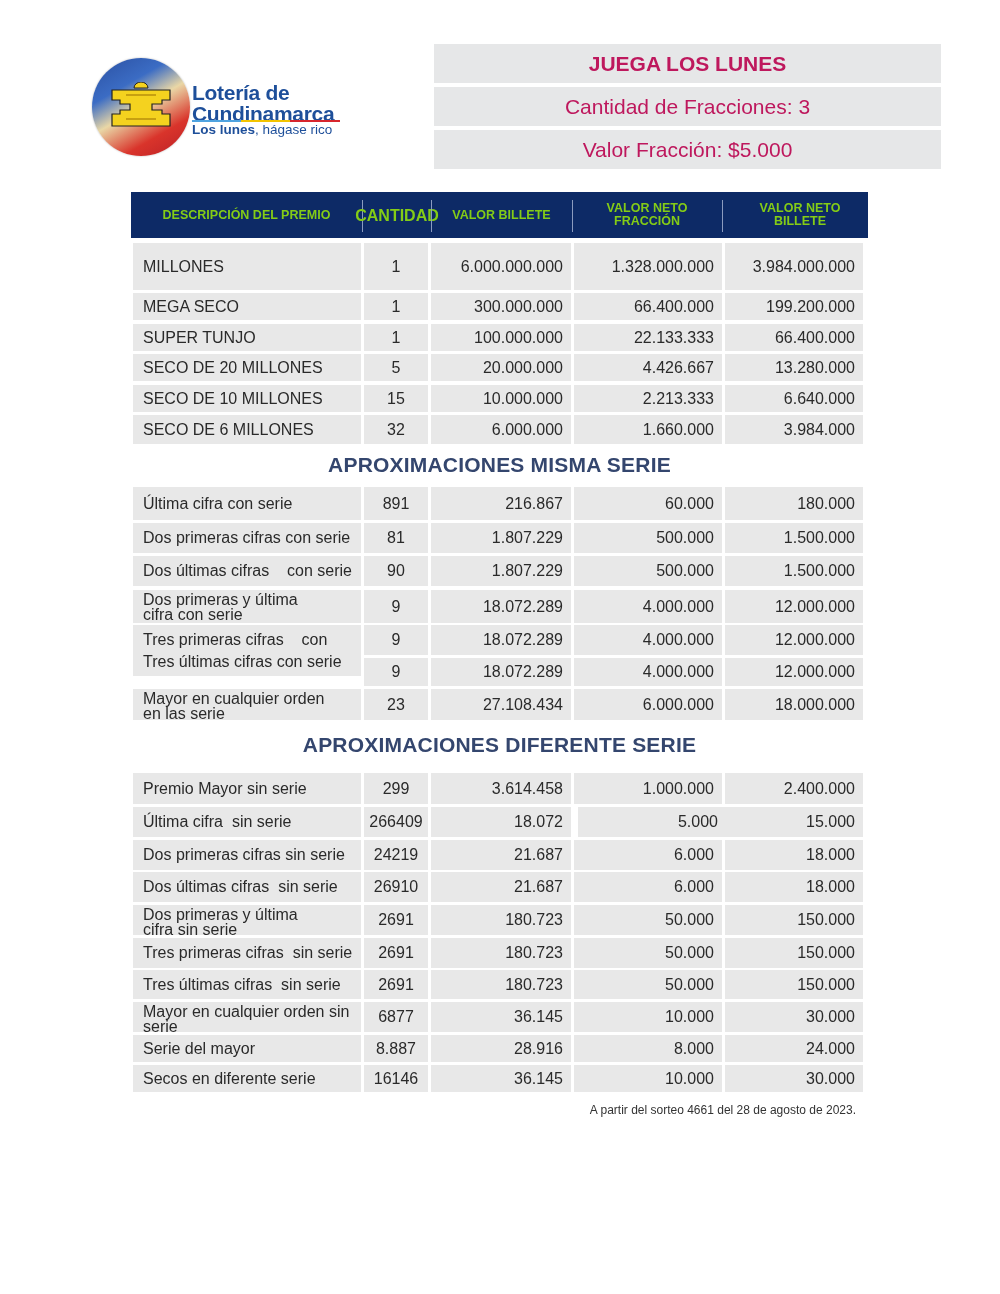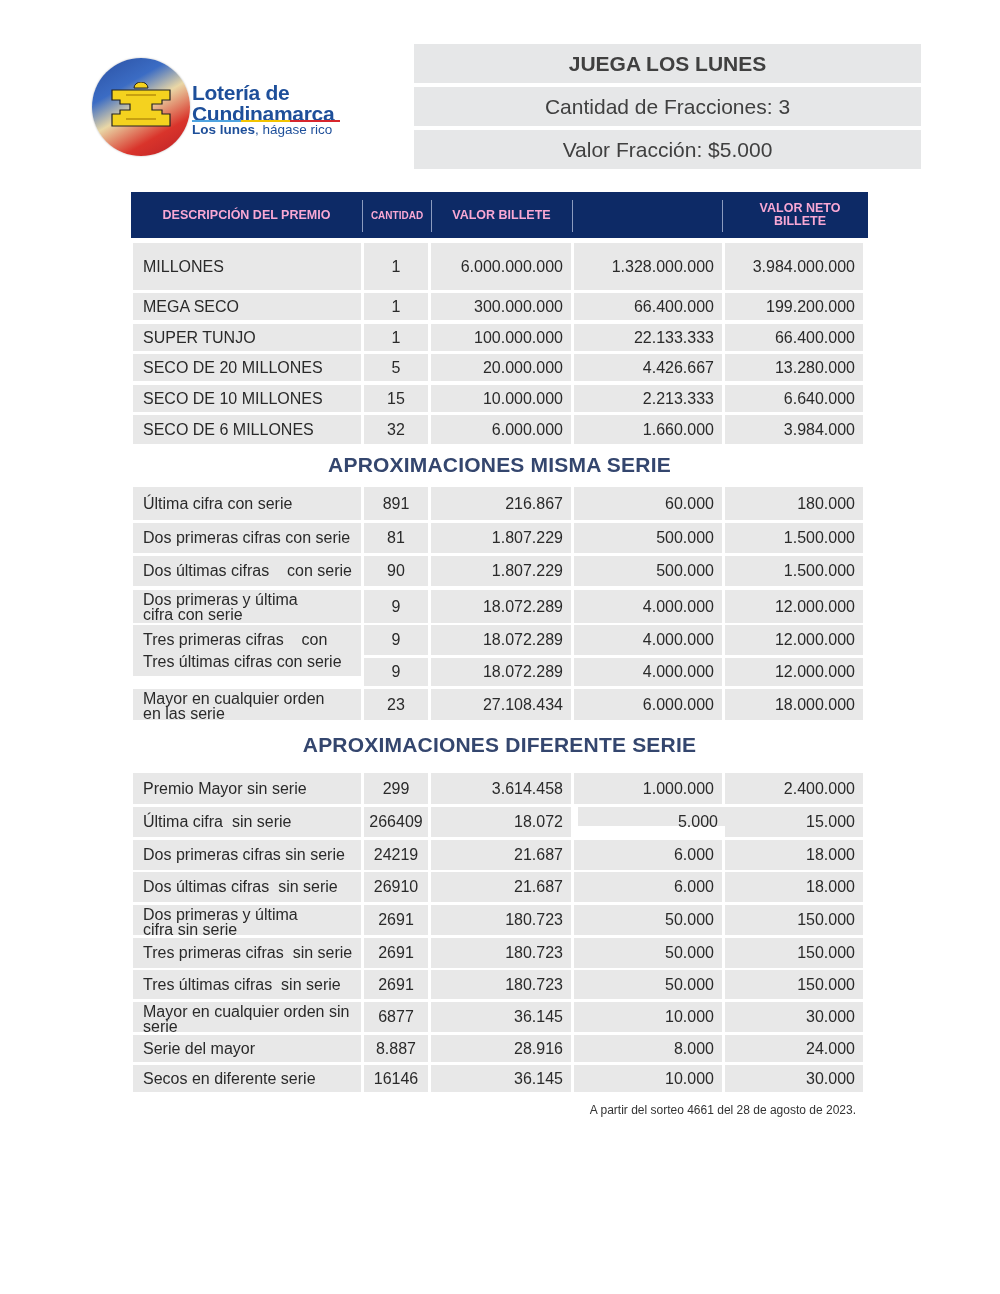--- a/index.html
+++ b/index.html
@@ -7,27 +7,27 @@
   .logo{position:absolute;left:90px;top:58px;width:260px;height:100px;}
   .logo-circle{position:absolute;left:2px;top:0;width:98px;height:98px;border-radius:50%;
     background:linear-gradient(150deg,#2a4fa0 0%,#3b6cc4 30%,#e9d7a6 50%,#d9342b 75%,#b81f26 100%);
     box-shadow:0 0 2px rgba(0,0,0,.3);overflow:hidden;}
   .logo-glyph{position:absolute;left:14px;top:24px;width:70px;height:50px;}
   .logo-text1{position:absolute;left:102px;top:24px;font-size:21px;font-weight:bold;color:#1e4f9a;line-height:21px;letter-spacing:-.3px;}
   .logo-bar{position:absolute;left:102px;top:62px;width:148px;height:2px;background:linear-gradient(90deg,#4fa3e0 0 33%,#f3c400 33% 66%,#d7262d 66% 100%);}
   .logo-text2{position:absolute;left:102px;top:64px;font-size:13.5px;color:#1e4f9a;}
   .logo-text2 b{font-weight:bold;}
 
-  .infobox{position:absolute;left:414px;width:507px;height:39px;background:#e6e7e8;text-align:center;line-height:39px;font-size:21px;color:#404040;}
+  .infobox{position:absolute;left:434px;width:507px;height:39px;background:#e6e7e8;text-align:center;line-height:39px;font-size:21px;color:#be185d;}
   .info1{top:44px;font-weight:bold;font-size:21px;}
   .info2{top:87px;}
   .info3{top:130px;}
 
   .thead{position:absolute;left:131px;top:192px;width:737px;height:46px;background:#0d2a66;}
-  .th{position:absolute;top:0;height:46px;display:flex;align-items:center;justify-content:center;text-align:center;color:#f9a8d4;font-weight:bold;font-size:12.5px;line-height:13px;}
+  .th{position:absolute;top:0;height:46px;display:flex;align-items:center;justify-content:center;text-align:center;color:#84cc16;font-weight:bold;font-size:12.5px;line-height:13px;}
   .th-sep{position:absolute;top:8px;width:1px;height:32px;background:#8b9bbf;}
 
   .cell{position:absolute;background:#e8e8e8;font-size:16px;color:#2a2a2a;box-sizing:border-box;}
   .desc{padding-left:10px;}
   .num{text-align:right;padding-right:8px;}
   .qty{text-align:center;}
 
   .section-title{position:absolute;left:131px;width:737px;text-align:center;font-weight:bold;font-size:21px;color:#34466e;letter-spacing:.2px;}
   .footnote{position:absolute;right:144px;top:1103px;font-size:12px;color:#333;}
 </style>
@@ -50,24 +50,25 @@
   <div class="logo-text2"><b>Los lunes</b><span>, hágase rico</span></div>
 </div>
 
 <div class="infobox info1">JUEGA LOS LUNES</div>
 <div class="infobox info2">Cantidad de Fracciones: 3</div>
 <div class="infobox info3">Valor Fracción: $5.000</div>
 
 <div class="thead">
   <div class="th" style="left:0;width:231px;">DESCRIPCIÓN DEL PREMIO</div>
   <div class="th-sep" style="left:231px;"></div>
-  <div class="th" style="left:232px;width:68px;font-size:10px;">CANTIDAD</div>
+  <div class="th" style="left:232px;width:68px;font-size:16px;">CANTIDAD</div>
   <div class="th-sep" style="left:300px;"></div>
   <div class="th" style="left:318px;width:105px;">VALOR BILLETE</div>
   <div class="th-sep" style="left:441px;"></div>
+  <div class="th" style="left:458px;width:116px;">VALOR NETO FRACCIÓN</div>
   <div class="th-sep" style="left:591px;"></div>
   <div class="th" style="left:606px;width:126px;">VALOR NETO BILLETE</div>
 </div>
 
 <div id="main-prizes">
     <div>
       <div class="cell desc" style="left: 133px; top: 243px; width: 228px; height: 47px; line-height: 47px; white-space: pre-wrap;">MILLONES</div>
       <div class="cell qty" style="left: 364px; top: 243px; width: 64px; height: 47px; line-height: 47px;">1</div>
       <div class="cell num" style="left: 431px; top: 243px; width: 140px; height: 47px; line-height: 47px;">6.000.000.000</div>
       <div class="cell num" style="left: 574px; top: 243px; width: 148px; height: 47px; line-height: 47px;">1.328.000.000</div>
@@ -169,21 +170,21 @@
       <div class="cell desc" style="left: 133px; top: 773px; width: 228px; height: 31px; line-height: 31px; white-space: pre-wrap;">Premio Mayor sin serie</div>
       <div class="cell qty" style="left: 364px; top: 773px; width: 64px; height: 31px; line-height: 31px;">299</div>
       <div class="cell num" style="left: 431px; top: 773px; width: 140px; height: 31px; line-height: 31px;">3.614.458</div>
       <div class="cell num" style="left: 574px; top: 773px; width: 148px; height: 31px; line-height: 31px;">1.000.000</div>
       <div class="cell num" style="left: 725px; top: 773px; width: 138px; height: 31px; line-height: 31px;">2.400.000</div>
     </div>
     <div>
       <div class="cell desc" style="left: 133px; top: 807px; width: 228px; height: 30px; line-height: 30px; white-space: pre-wrap;">Última cifra  sin serie</div>
       <div class="cell qty" style="left: 364px; top: 807px; width: 64px; height: 30px; line-height: 30px;">266409</div>
       <div class="cell num" style="left: 431px; top: 807px; width: 140px; height: 30px; line-height: 30px;">18.072</div>
-      <div class="cell num" style="left: 578px; top: 807px; width: 148px; height: 19px; line-height: 30px;">5.000</div>
+      <div class="cell num" style="left: 578px; top: 807px; width: 148px; height: 30px; line-height: 30px;">5.000</div>
       <div class="cell num" style="left: 725px; top: 807px; width: 138px; height: 30px; line-height: 30px;">15.000</div>
     </div>
     <div>
       <div class="cell desc" style="left: 133px; top: 840px; width: 228px; height: 30px; line-height: 30px; white-space: pre-wrap;">Dos primeras cifras sin serie</div>
       <div class="cell qty" style="left: 364px; top: 840px; width: 64px; height: 30px; line-height: 30px;">24219</div>
       <div class="cell num" style="left: 431px; top: 840px; width: 140px; height: 30px; line-height: 30px;">21.687</div>
       <div class="cell num" style="left: 574px; top: 840px; width: 148px; height: 30px; line-height: 30px;">6.000</div>
       <div class="cell num" style="left: 725px; top: 840px; width: 138px; height: 30px; line-height: 30px;">18.000</div>
     </div>
     <div>

